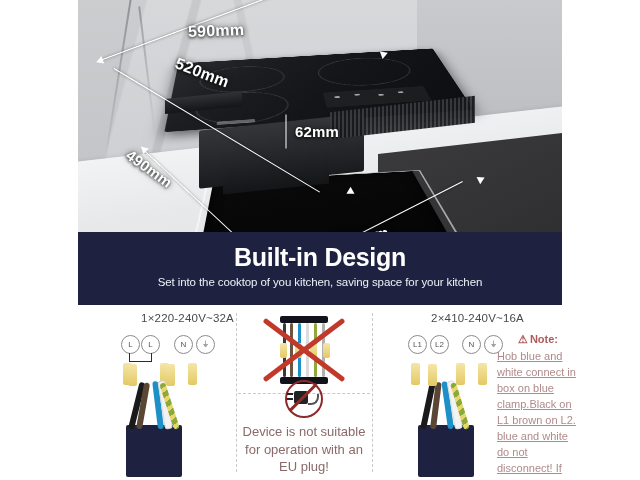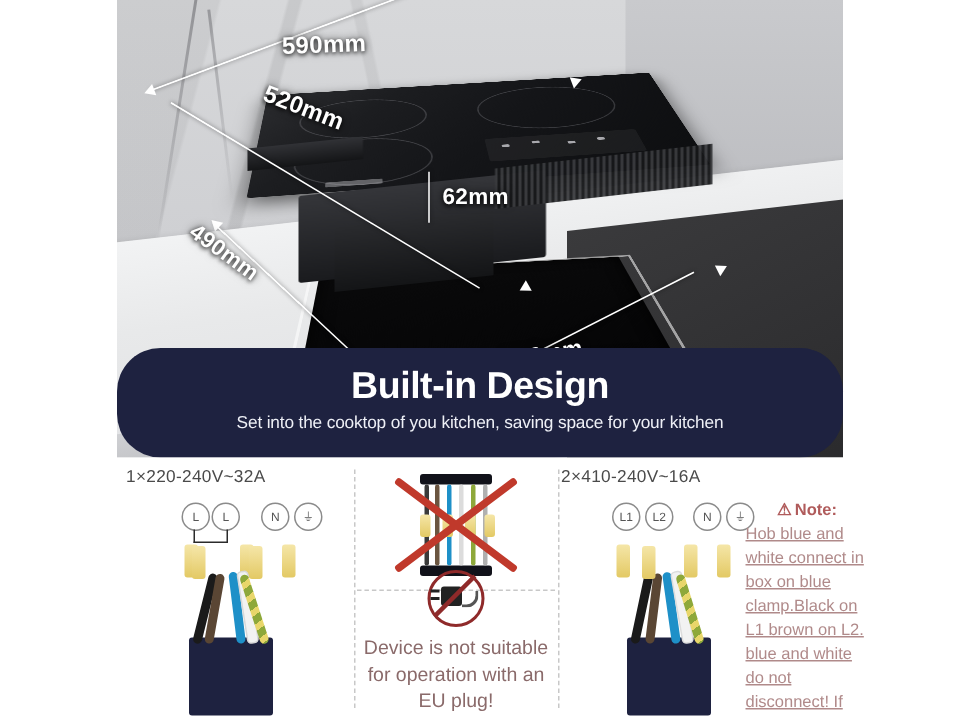--- a/index.html
+++ b/index.html
@@ -67,31 +67,31 @@
 
   
   .dimline{position:absolute;height:0;border-top:1.4px solid #ffffff;transform-origin:left center;
     box-shadow:0 0 3px rgba(0,0,0,.55);}
   .dimlabel{position:absolute;color:#fff;font-weight:700;letter-spacing:.2px;
     text-shadow:0 1px 3px rgba(0,0,0,.85),0 0 6px rgba(0,0,0,.6);white-space:nowrap;}
   .arrowhead{position:absolute;width:0;height:0;border-style:solid;}
 
   
   .banner{position:absolute;left:78px;top:232px;width:484px;height:73px;
-    background:#1e2240;overflow:hidden;border-radius:29px;}
+    background:#1e2240;overflow:hidden;}
   .banner-wedge{position:absolute;left:0;top:-20px;width:100%;height:26px;
     background:linear-gradient(to bottom right,transparent 49.6%,#1e2240 50%);}
   .banner h1{margin:0;color:#ffffff;font-size:25px;font-weight:700;text-align:center;
     letter-spacing:-.3px;padding-top:11px;}
   .banner p{margin:4px 0 0;color:#eef0f6;font-size:11.5px;text-align:center;letter-spacing:-.1px;}
 
   
   .wiring{position:absolute;left:78px;top:305px;width:484px;height:175px;background:#fff;}
   .wcol{position:absolute;top:0;height:175px;}
-  .wtitle{position:absolute;top:7px;width:100%;text-align:left;color:#4a4a4a;
+  .wtitle{position:absolute;top:7px;width:100%;text-align:right;color:#4a4a4a;
     font-size:11.5px;letter-spacing:.2px;white-space:nowrap;}
 
   .terms{position:absolute;top:30px;left:0;width:100%;height:22px;}
   .term{position:absolute;width:17px;height:17px;border:1px solid #8b8b8b;border-radius:50%;
     color:#555;font-size:8px;display:flex;align-items:center;justify-content:center;
     background:#fff;font-weight:400;}
   .bridge{position:absolute;border:1.4px solid #2b2b2b;border-top:none;}
 
   .cable{position:absolute;bottom:3px;left:0;width:100%;height:110px;}
   .clampbox{position:absolute;bottom:0;width:56px;height:52px;background:#1e2240;border-radius:2px;}

